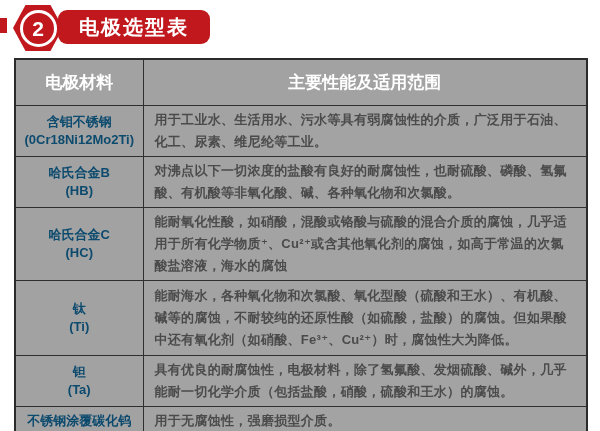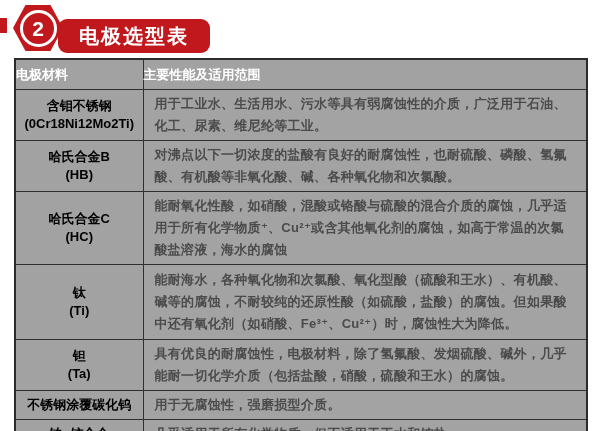--- a/index.html
+++ b/index.html
@@ -16,39 +16,39 @@
     clip-path:polygon(25% 0,75% 0,100% 50%,75% 100%,25% 100%,0 50%);
     display:flex;align-items:center;justify-content:center;z-index:2;
   }
   .hex-circle{
     width:31px;height:31px;border:3px solid #ffffff;border-radius:50%;
     display:flex;align-items:center;justify-content:center;
   }
   .hex-num{color:#ffffff;font-size:21px;font-weight:bold;line-height:1;}
   .title-banner{
     position:absolute;left:58px;top:10px;width:152px;height:34px;background:var(--red);
-    border-radius:9px;display:flex;align-items:center;justify-content:center;z-index:1;margin-top:9px;
+    border-radius:9px;display:flex;align-items:center;justify-content:center;z-index:1;
   }
   .title-banner span{color:#ffffff;font-size:20px;font-weight:bold;letter-spacing:2px;}
   
   table.sel{
     position:absolute;left:14px;top:58px;width:574px;
     border-collapse:collapse;table-layout:fixed;
     border:2px solid #2b2b2b;
   }
   table.sel col.c1{width:128px;}
   table.sel th,table.sel td{
     border:1px solid #2f2f2f;vertical-align:middle;
   }
   table.sel th{
-    background:#a2a2a2;color:#ffffff;font-size:13px;font-weight:bold;
-    text-align:left;height:29px;padding:0;
+    background:#a2a2a2;color:#ffffff;font-size:17px;font-weight:bold;
+    text-align:center;height:29px;padding:8px;
   }
   td.mat{
-    background:#a2a2a2;color:#000000;font-size:13px;font-weight:bold;
+    background:#a2a2a2;color:#0c4a6e;font-size:13px;font-weight:bold;
     text-align:center;line-height:18px;padding:2px 4px;
   }
   td.desc{
     background:#a3a3a3;color:#4b4b4b;font-size:13px;font-weight:bold;
     line-height:22px;padding:3px 12px 3px 11px;text-align:left;letter-spacing:0.3px;
   }
   tbody tr:nth-child(1){height:49px;}
   tbody tr:nth-child(2){height:45px;margin-top:12px;}
   tbody tr:nth-child(3){height:70px;}
   tbody tr:nth-child(4){height:75px;}

